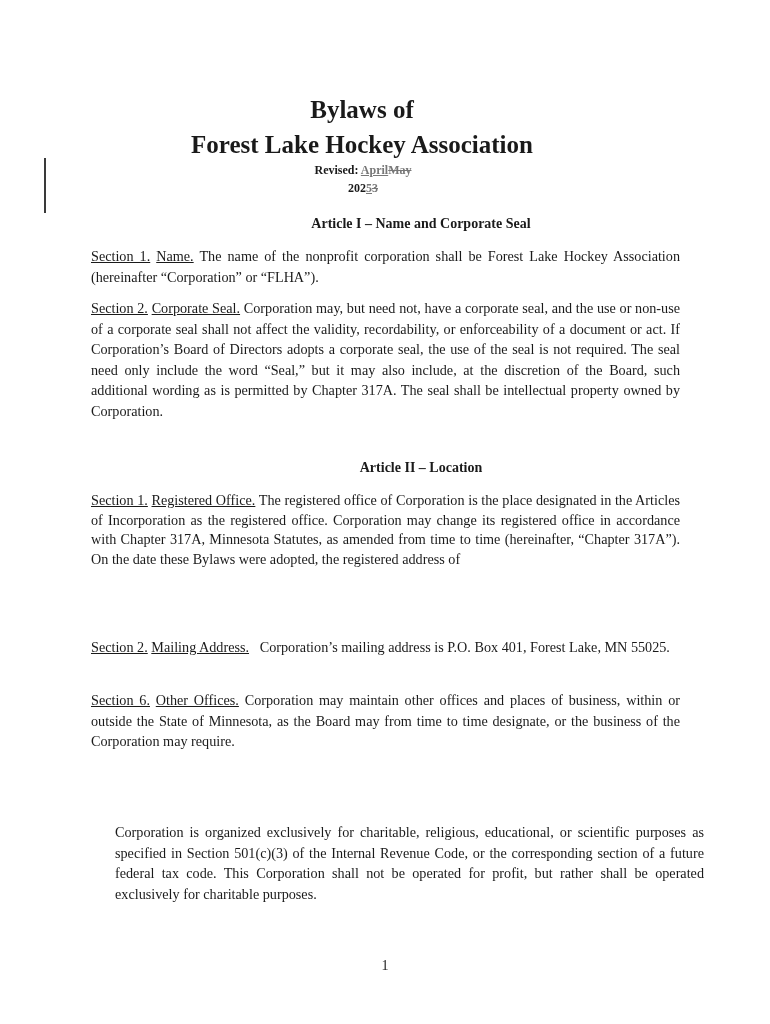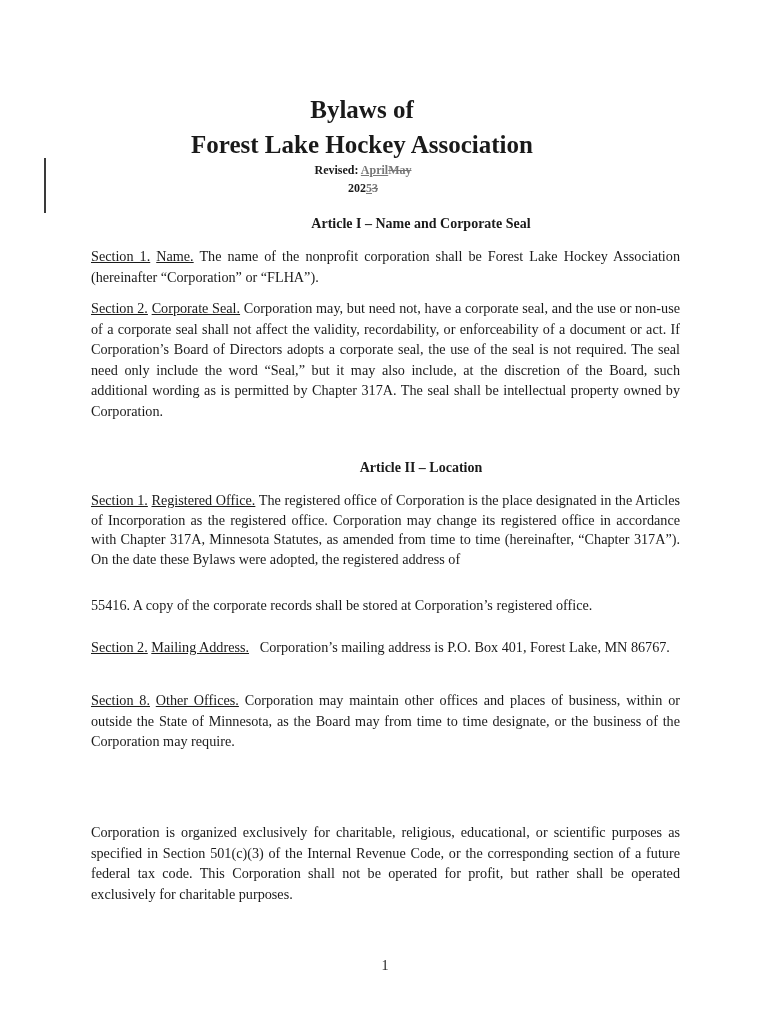--- a/index.html
+++ b/index.html
@@ -68,27 +68,26 @@
 
   <p class="para last-left" style="top:298px;">
     <span class="u">Section 2.</span> <span class="u">Corporate Seal.</span><span>  Corporation may, but need not, have a corporate seal, and the use or non-use of a corporate seal shall not affect the validity, recordability, or enforceability of a document or act.  If Corporation’s Board of Directors adopts a corporate seal, the use of the seal is not required.  The seal need only include the word “Seal,” but it may also include, at the discretion of the Board, such additional wording as is permitted by Chapter 317A.  The seal shall be intellectual property owned by Corporation.</span>
   </p>
 
   <div class="heading" style="top:459px;">Article II – Location</div>
 
   <p class="para last-left" style="top:491px; line-height:19.5px;">
     <span class="u">Section 1.</span> <span class="u">Registered Office.</span><span> The registered office of Corporation is the place designated in the Articles of Incorporation as the registered office.  Corporation may change its registered office in accordance with Chapter 317A, Minnesota Statutes, as amended from time to time (hereinafter, “Chapter 317A”).  On the date these Bylaws were adopted, the registered address of</span>
   </p>
-  <p class="para" style="top:595px; text-align:left;">55416.  A copy of the corporate records shall be stored at Corporation’s registered office.</p>
 
   <p class="para last-left" style="top:637px;">
-    <span class="u">Section 2.</span> <span class="u">Mailing Address.</span><span style="white-space:pre-wrap;">   Corporation’s mailing address is P.O. Box 401, Forest Lake, MN 86767.</span>
+    <span class="u">Section 2.</span> <span class="u">Mailing Address.</span><span style="white-space:pre-wrap;">   Corporation’s mailing address is P.O. Box 401, Forest Lake, MN 55025.</span>
   </p>
 
   <p class="para last-left" style="top:690px;">
-    <span class="u">Section 8.</span> <span class="u">Other Offices.</span><span>   Corporation may maintain other offices and places of business, within or outside the State of Minnesota, as the Board may from time to time designate, or the business of the Corporation may require.</span>
+    <span class="u">Section 6.</span> <span class="u">Other Offices.</span><span>   Corporation may maintain other offices and places of business, within or outside the State of Minnesota, as the Board may from time to time designate, or the business of the Corporation may require.</span>
   </p>
 
 
-  <p class="para last-left" style="top:822px;">Corporation is organized exclusively for charitable, religious, educational, or scientific purposes as specified in Section 501(c)(3) of the Internal Revenue Code, or the corresponding section of a future federal tax code.  This Corporation shall not be operated for profit, but rather shall be operated exclusively for charitable purposes.</p>
+  <p class="para last-left" style="top:822px;margin-left:24px;">Corporation is organized exclusively for charitable, religious, educational, or scientific purposes as specified in Section 501(c)(3) of the Internal Revenue Code, or the corresponding section of a future federal tax code.  This Corporation shall not be operated for profit, but rather shall be operated exclusively for charitable purposes.</p>
 
   <div class="page-number">1</div>
 </div>
 
 </body></html>

